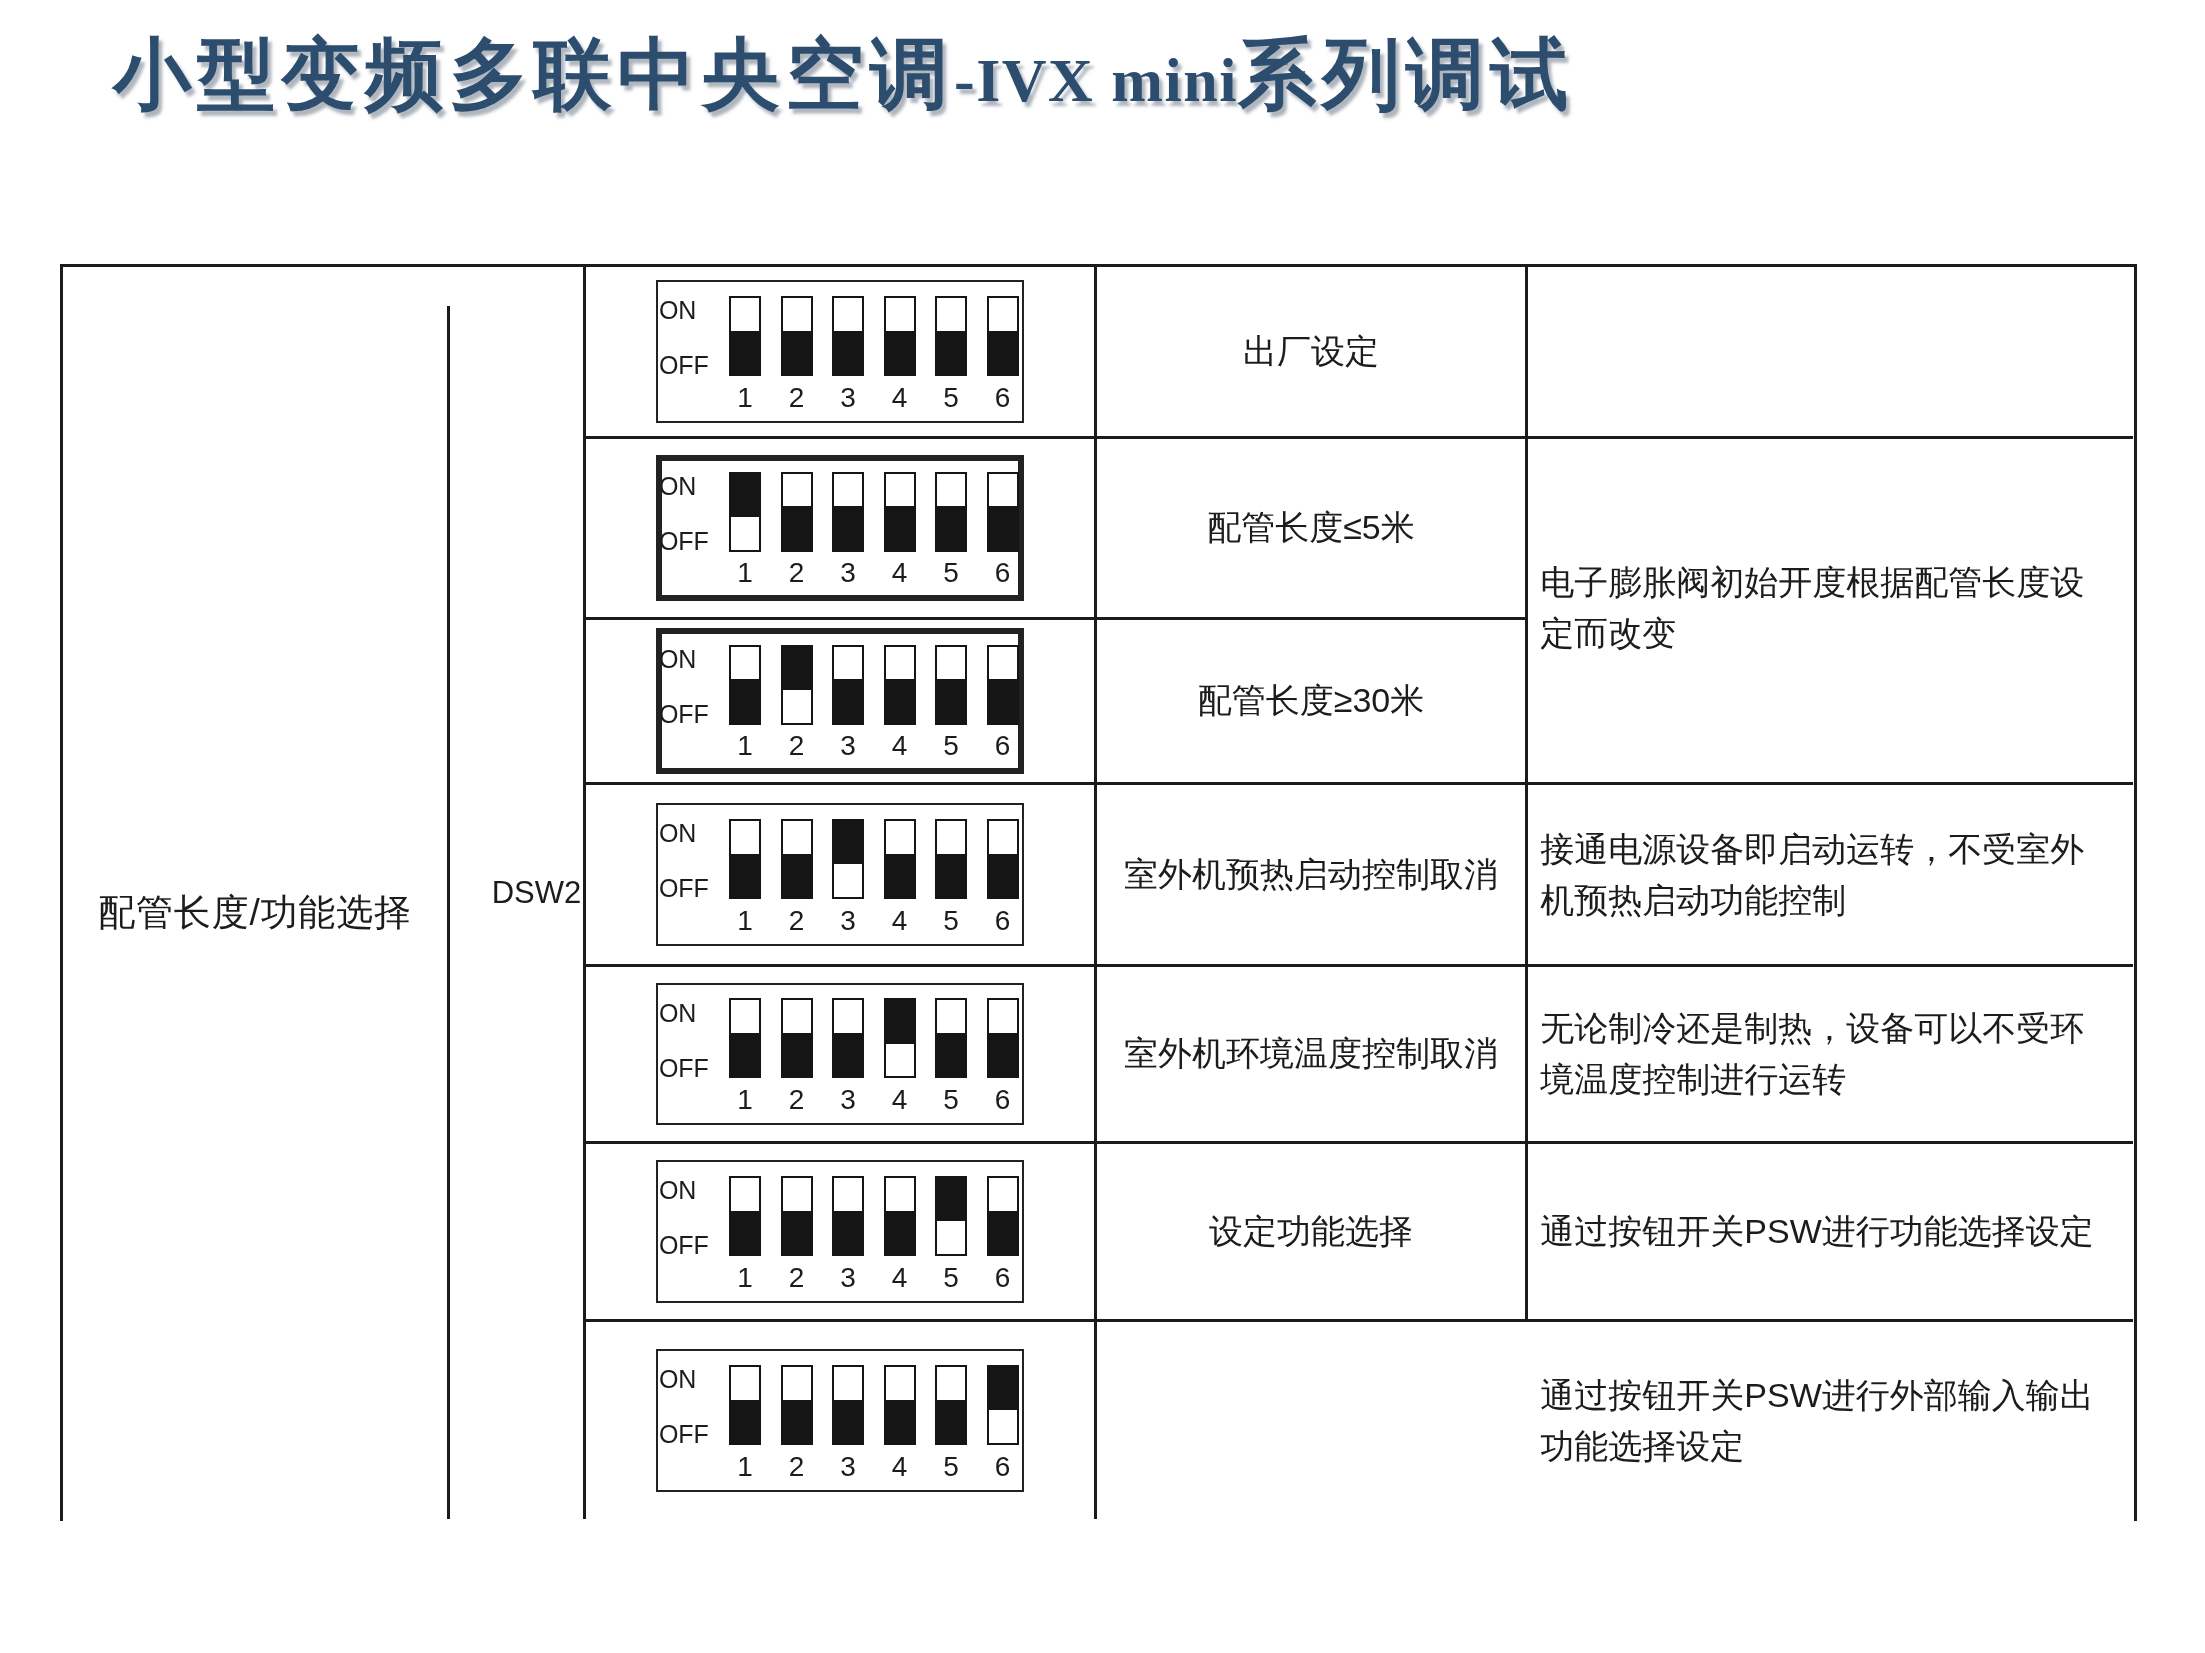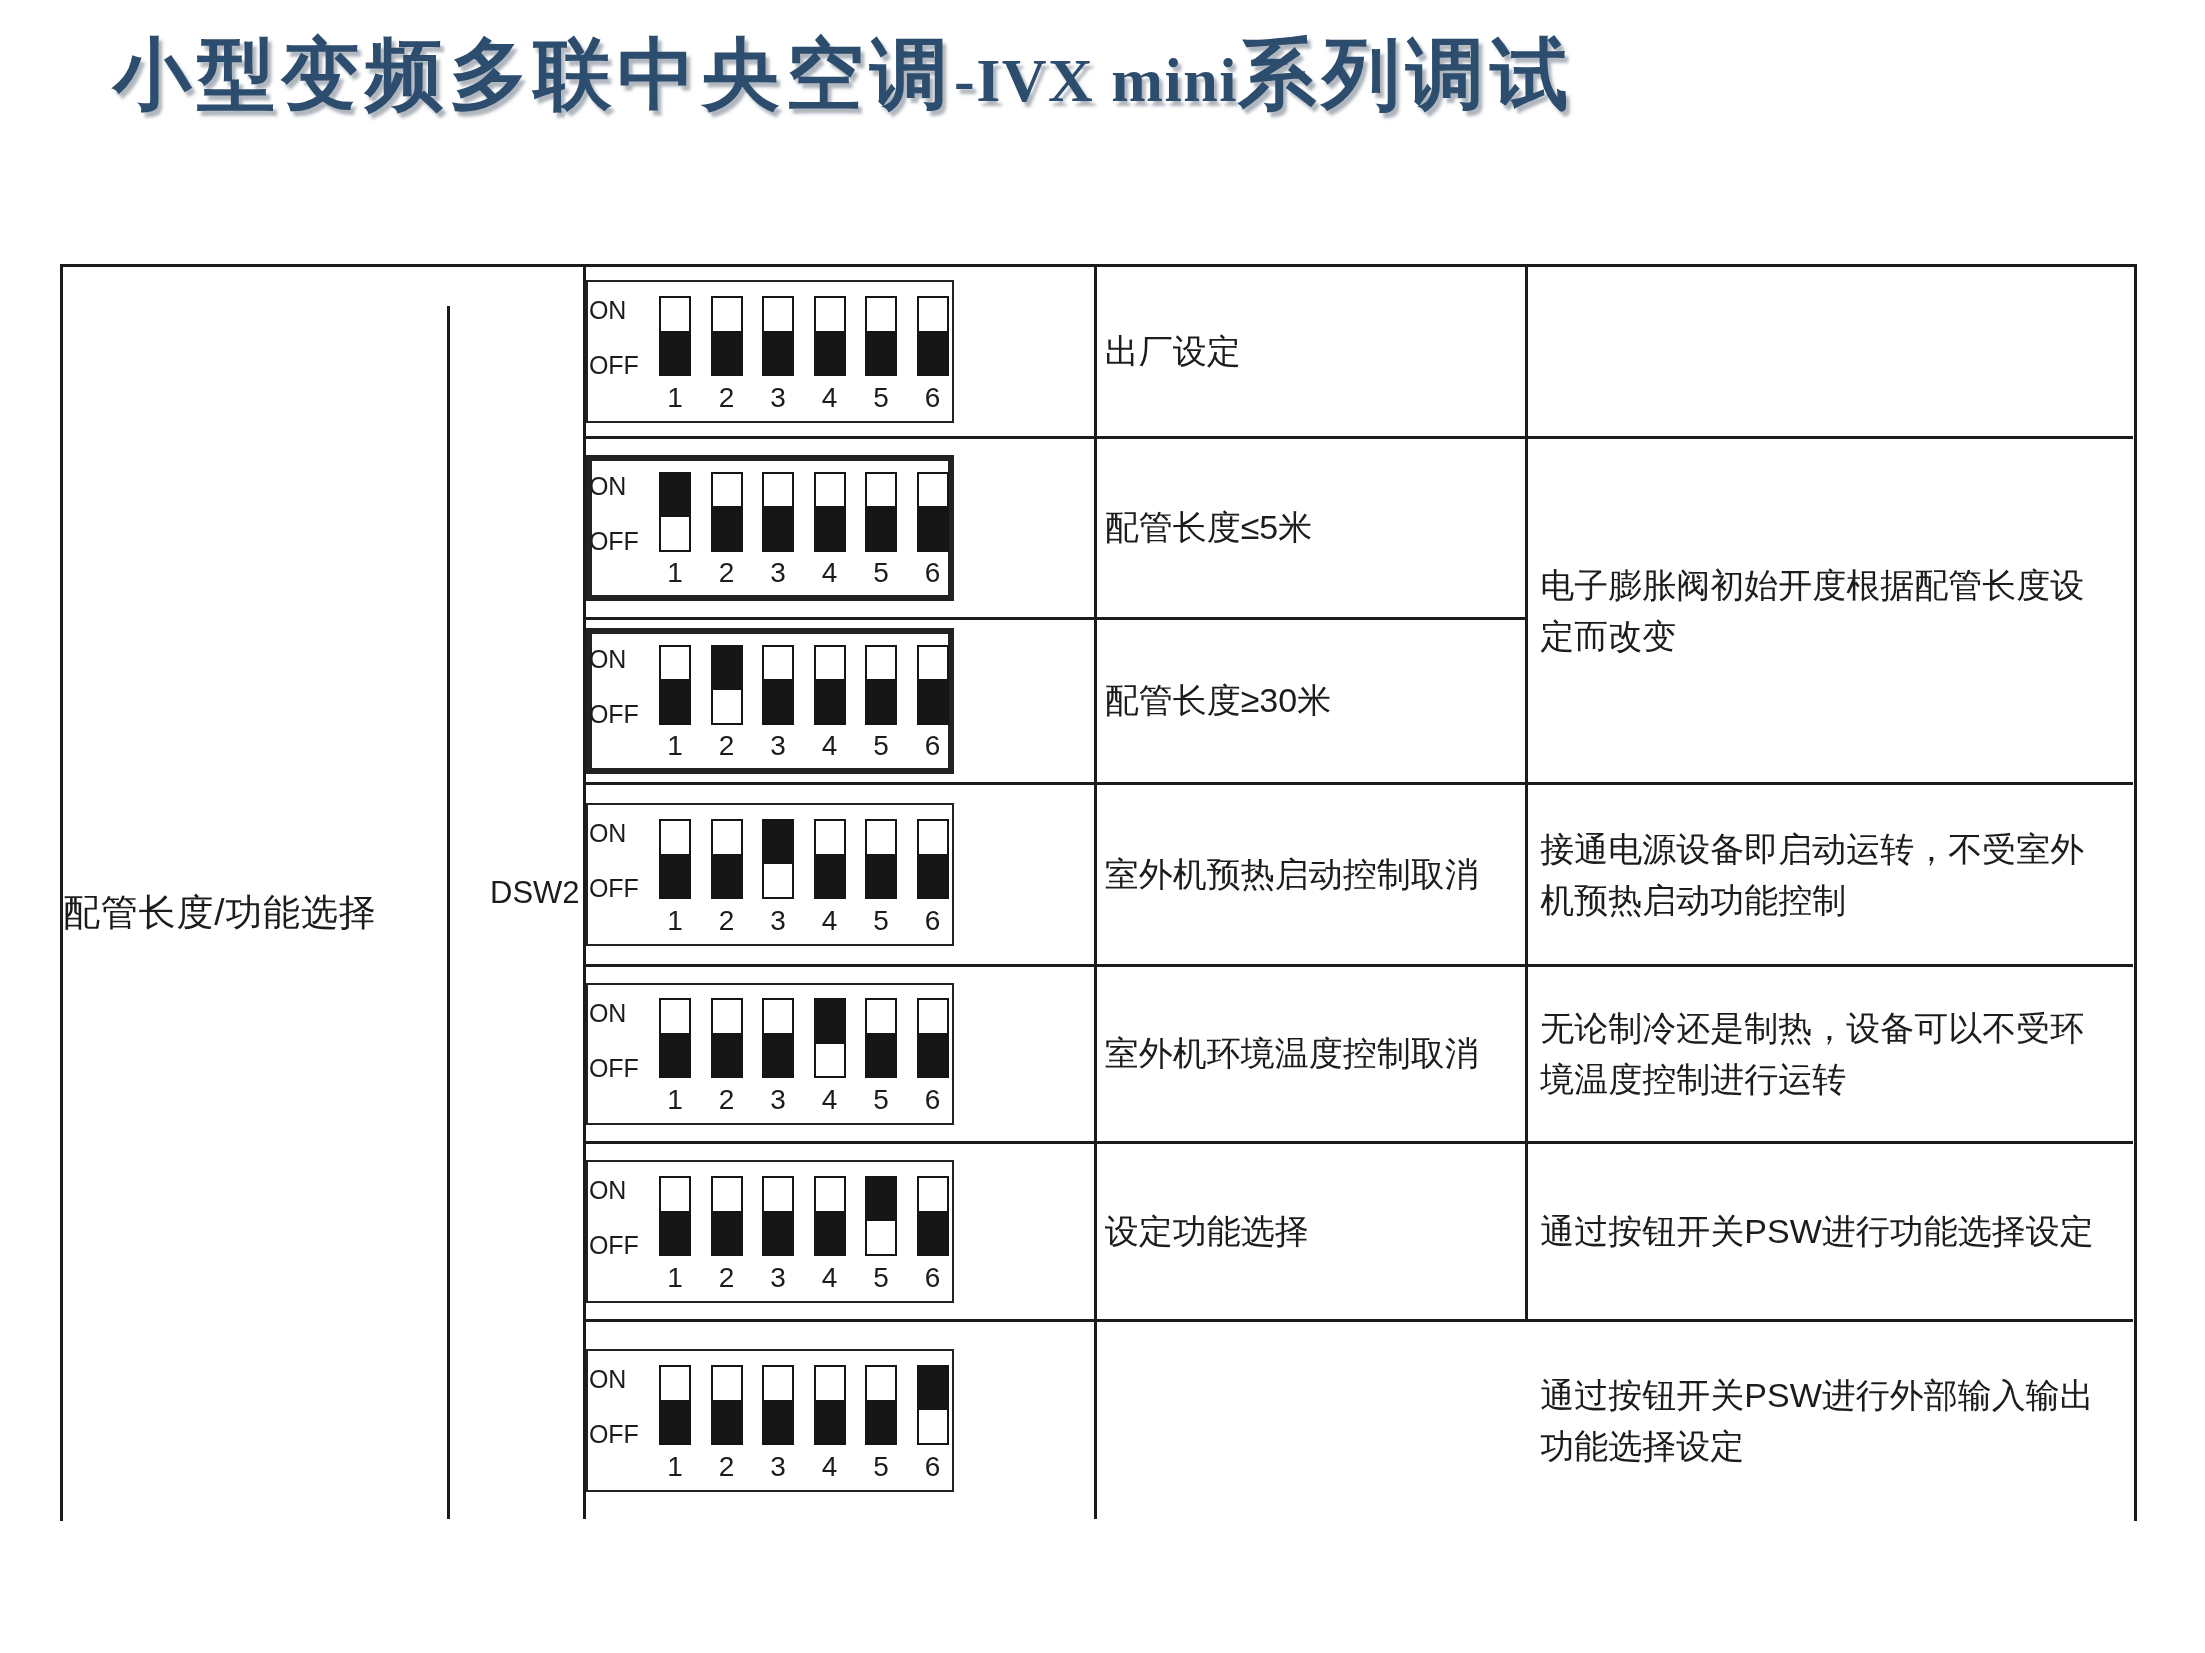--- a/index.html
+++ b/index.html
@@ -14,33 +14,33 @@
   .title-en{font-family:Liberation Serif, serif;font-weight:700;font-size:62px;
             color:#2d4d6e;letter-spacing:1.5px;
             text-shadow:3.8px 4.6px 3.1px rgba(110,120,135,0.55);text-align:right;}
 
   
   .spec-table{position:absolute;left:60px;top:264px;width:2077px;height:1257px;
               box-sizing:border-box;display:grid;
               grid-template-columns:387px 136px 511px 431px 605px;
               grid-template-rows:172px 181px 165px 182px 177px 178px 197px;
               border-top:3.1px solid #1b1b1b;border-left:3.1px solid #1b1b1b;border-right:3.1px solid #1b1b1b;}
-  .cell{box-sizing:border-box;display:flex;align-items:center;
+  .cell{box-sizing:border-box;display:flex;align-items:center;justify-content:center;
         background:#ffffff;overflow:hidden;}
   .b-r{border-right:3.1px solid #1b1b1b;}
   .b-b{border-bottom:3.8px solid #1b1b1b;}
   .c1{grid-column:1;grid-row:1 / span 7;font-size:37px;letter-spacing:0.8px;text-align:center;margin-top:39px;}
   .c2{grid-column:2;grid-row:1 / span 7;font-size:31px;margin-left:40px;}
   .c3{grid-column:3;}
   .c4{grid-column:4;font-size:34px;text-align:center;padding:0 7.7px;}
   .c5{grid-column:5;font-size:34px;line-height:1.5;justify-content:flex-start;
       text-align:left;padding:0 20px 0 12.3px;}
   .r1{grid-row:1;} .r2{grid-row:2;} .r3{grid-row:3;} .r4{grid-row:4;}
   .r5{grid-row:5;} .r6{grid-row:6;} .r7{grid-row:7;}
-  .r23{grid-row:2 / span 2;}
+  .r23{grid-row:2 / span 2;font-family:Liberation Mono, monospace;}
 
   
   .dip{background:#ffffff;border:2.3px solid #222222;box-sizing:border-box;
        width:368px;padding:13.8px 9.2px 9.2px 9.2px;}
   .dip.thick{border-width:6.1px;padding:10.7px 7.7px 7.7px 7.7px;}
   .dip-row{display:flex;align-items:flex-start;justify-content:center;gap:7.7px;}
   .onoff{display:flex;flex-direction:column;justify-content:space-between;align-items:flex-start;
          height:80px;font-size:25px;line-height:1;padding-top:2.3px;flex:0 0 60px;}
   .sws{display:flex;gap:14.5px;}
   .sw{display:flex;flex-direction:column;align-items:center;gap:7.7px;width:37px;}

